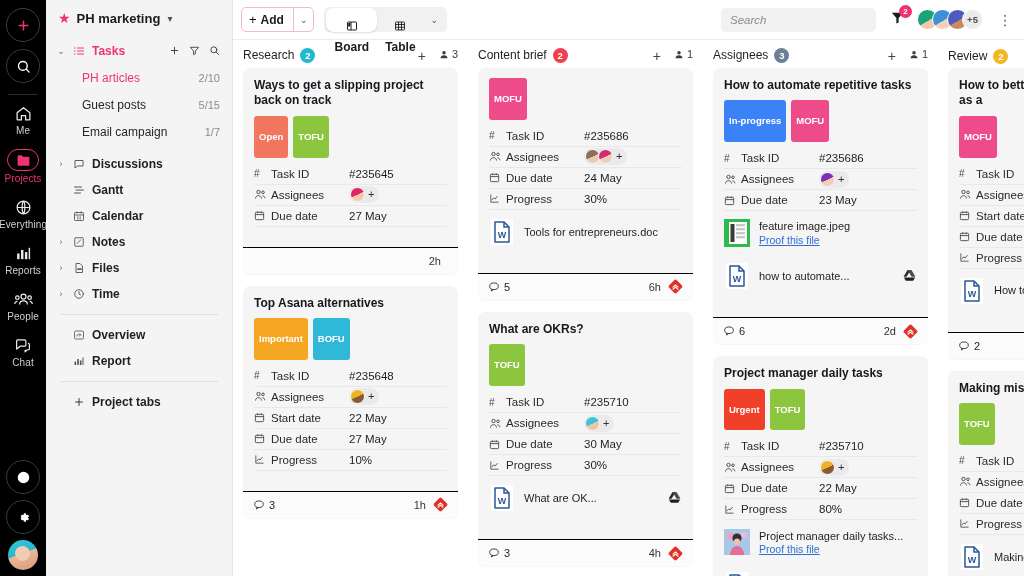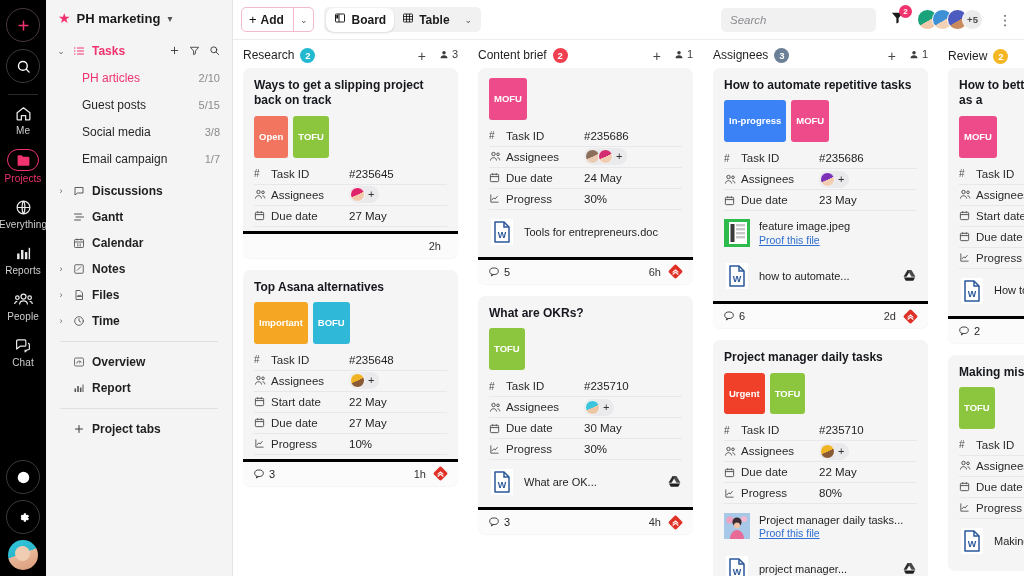--- a/index.html
+++ b/index.html
@@ -96,21 +96,21 @@
   }
   .btn-add .main { display: flex; align-items: center; gap: 4px; padding: 0 9px 0 7px; font-weight: bold; color: #1b1b1b; }
   .btn-add .main .p { color: #111; font-size: 13px; font-weight: normal; }
   .btn-add .caret { border-left: 1px solid #f3b9ce; padding: 0 6px; height: 100%;
     display: flex; align-items: center; color: #555; font-size: 9px; }
   .seg {
     display: flex; align-items: center; background: #f1f1f2; border-radius: 5px;
     height: 25px; font-size: 12px; padding: 2px;
   }
   .seg .item { display: flex; align-items: center; gap: 5px; padding: 12px 8px; height: 21px;
-    border-radius: 8px; color: #1b1b1b; font-weight: bold; }
+    border-radius: 8px; color: #1b1b1b; font-weight: bold; flex-direction: column; }
   .seg .item.on { background: #fff; box-shadow: 0 1px 2px rgba(0,0,0,.14); }
   .seg .caret { padding: 0 7px; color: #555; font-size: 9px; }
   .spacer { flex: 1; }
   .search {
     width: 155px; height: 24px; background: #f1f1f2; border-radius: 5px;
     display: flex; align-items: center; padding: 0 9px; font-size: 11.5px; color: #8b8b8f;
     font-style: italic;
   }
   .filter-wrap { position: relative; margin: 0 2px 0 4px; }
   .filter-badge {
@@ -175,22 +175,22 @@
   .av.p5 { background: linear-gradient(155deg,#3bc5dd 50%,#edc6a6 51%); }
   .av.p6 { background: linear-gradient(155deg,#7b32b8 50%,#f2cdb2 51%); }
 
   .filerow { display: flex; align-items: center; gap: 9px; padding: 7px 0 6px 0; }
   .thumb { width: 26px; height: 30px; flex: 0 0 26px; display:flex; align-items:center; justify-content:center;}
   .fname { font-size: 11px; color: #1f1f1f; flex: 1; line-height: 1.3; }
   .flink { font-size: 10.5px; color: #2f6fd0; text-decoration: underline; display: block; }
   .gdrive { width: 14px; flex: 0 0 14px; }
 
   .cardfoot {
-    display: flex; align-items: center; background: #fbfbfb; margin: 4px -11px 0 -11px;
-    padding: 0 10px; height: 27px; border-radius: 0 0 7px 7px; border-top: 3px solid #000000;
+    display: flex; align-items: center; background: #fbfbfb; margin: 20px -11px 0 -11px;
+    padding: 0 10px; height: 27px; border-radius: 0 0 7px 7px; border-top: 1px solid #000000;
     font-size: 11px; color: #1f1f1f;
   }
   .cardfoot .cm { display: flex; align-items: center; gap: 4px; }
   .cardfoot .sp { flex: 1; }
   .cardfoot .time { margin-right: 7px; color: #333; }
   .prio { width: 15px; height: 15px; flex: 0 0 15px; }
   .cardfoot.plain { justify-content: flex-end; }
 </style>
 </head>
 <body>
@@ -330,24 +330,20 @@
     </div>
 
     <div>
       <div class="sb-sub active">
         <span class="txt">PH articles</span>
         <span class="cnt">2/10</span>
       </div>
       <div class="sb-sub">
         <span class="txt">Guest posts</span>
         <span class="cnt">5/15</span>
-      </div>
-      <div class="sb-sub">
-        <span class="txt">Social media</span>
-        <span class="cnt">3/8</span>
       </div>
       <div class="sb-sub">
         <span class="txt">Email campaign</span>
         <span class="cnt">1/7</span>
       </div>
     </div>
 
     <div style="height:6px"></div>
 
     <div class="sb-row bold">

